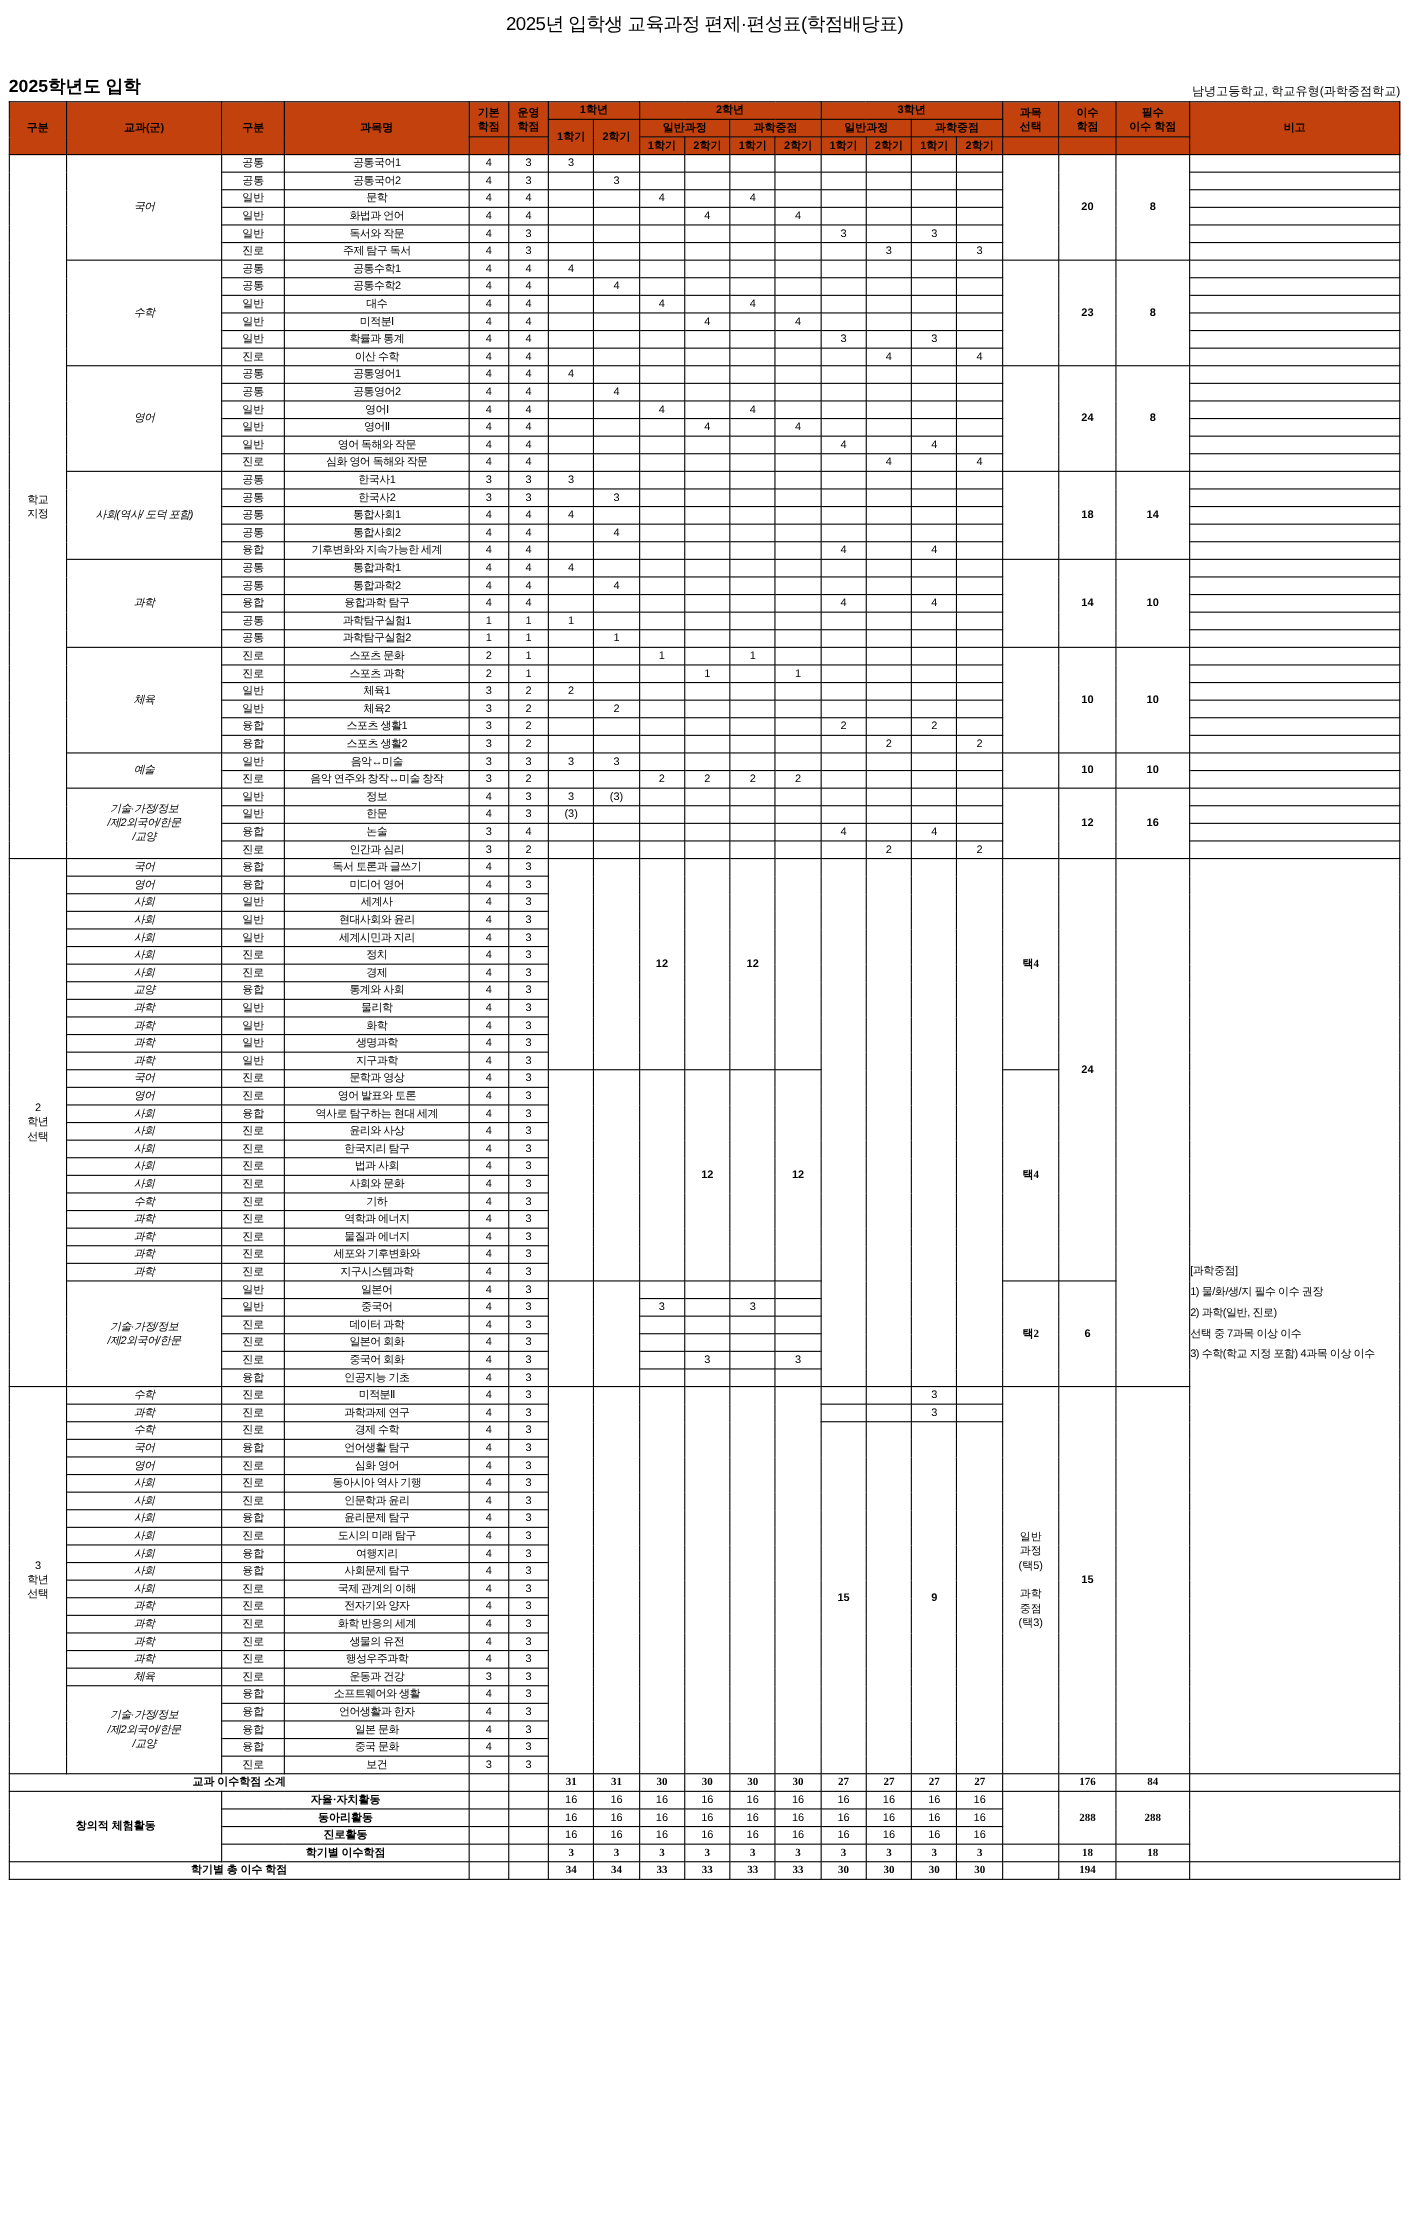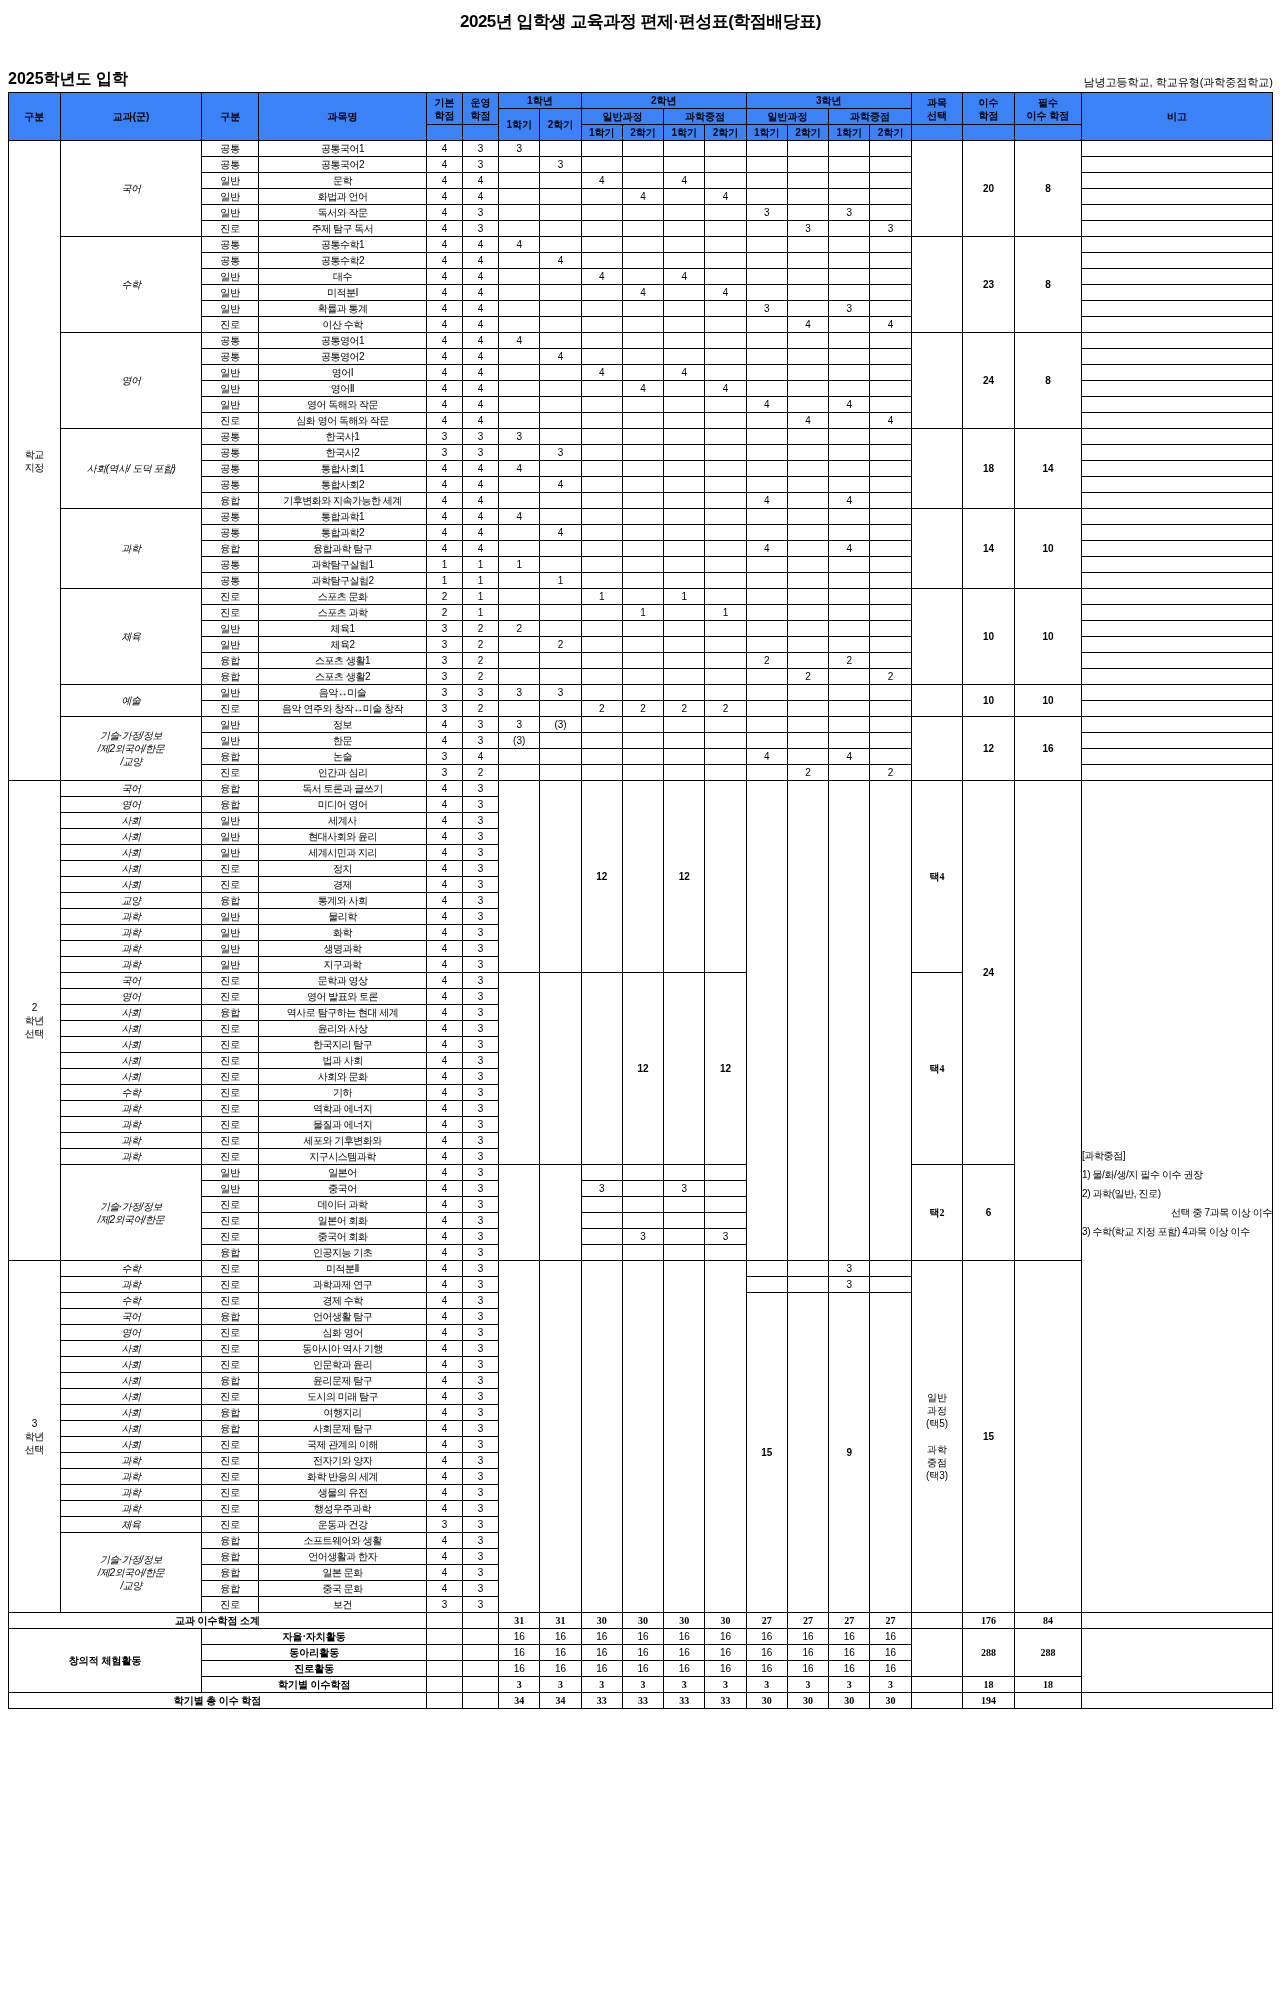--- a/index.html
+++ b/index.html
@@ -1,24 +1,24 @@
 <!DOCTYPE html>
 <html><head>
 <meta charset="utf-8">
 <style>
   html,body{margin:0;padding:0;background:#fff;}
   body{font-family:"Liberation Sans","DejaVu Sans",sans-serif;color:#000;width:1281px;}
   .page{width:1281px;box-sizing:border-box;padding:6px 8px 10px 8px;}
-  .doc-title{text-align:center;font-size:17px;font-weight:bold;letter-spacing:-0.5px;margin:4px 0 6px 0;}
+  .doc-title{text-align:center;font-size:17px;font-weight:normal;letter-spacing:-0.5px;margin:4px 0 6px 0;}
   .subhead{display:flex;justify-content:space-between;align-items:flex-end;font-size:11px;margin-bottom:2px;}
   .subhead .left{font-weight:bold;font-size:16px;}
   .subhead .right{font-size:11px;margin-top:36px;}
   table.main{border-collapse:collapse;width:1265px;table-layout:fixed;}
   table.main td,table.main th{border:1px solid #000;font-size:10px;text-align:center;vertical-align:middle;padding:0;height:15px;line-height:13px;}
-  th{font-weight:bold;background:#3b82f6;}
+  th{font-weight:bold;background:#c2410c;}
   .hdr td,.hdr th{font-weight:bold;font-size:11px;line-height:12px;}
   .sub{font-size:9.5px;}
   .subj{text-align:center;font-size:10px;letter-spacing:-0.5px;}
   .lname{text-align:center;font-size:10.5px;letter-spacing:-0.5px;font-style:italic;}
   .vert{font-size:11px;font-weight:normal;letter-spacing:-0.5px;}
   .note{font-size:10px;text-align:left;padding:2px 4px;line-height:14px;letter-spacing:-0.4px;vertical-align:middle;margin-top:36px;}
   .bold{font-weight:bold;font-family:Liberation Serif, serif;}
   .big{font-size:12px;font-weight:bold;}
   .sumrow td{font-weight:bold;font-size:11px;height:18px;}
   .blankcell{border-top:1px dotted #999;border-bottom:1px dotted #999;}
@@ -829,21 +829,21 @@
           <td rowspan="30"></td>
           <td rowspan="30"></td>
           <td rowspan="12" class="bold">택4</td>
           <td rowspan="24" class="big">24</td>
           <td rowspan="30"></td>
           <td rowspan="52" class="note" style="vertical-align: middle;">
             <div style="text-align:left;">
               <div style="margin-bottom:6px;">[과학중점]</div>
               <div style="margin-bottom:6px;">1) 물/화/생/지 필수 이수 권장</div>
               <div style="margin-bottom:6px;">2) 과학(일반, 진로)</div>
-              <div style="margin-bottom:6px;text-align:right;">선택 중 7과목 이상 이수</div>
+              <div style="margin-bottom:6px;">선택 중 7과목 이상 이수</div>
               <div style="margin-bottom:6px;">3) 수학(학교 지정 포함) 4과목 이상 이수</div>
             </div>
           </td>
         </tr>
         <tr>
           <td class="lname">영어</td>
           <td>융합</td>
           <td class="subj">미디어 영어</td>
           <td>4</td>
           <td>3</td>

